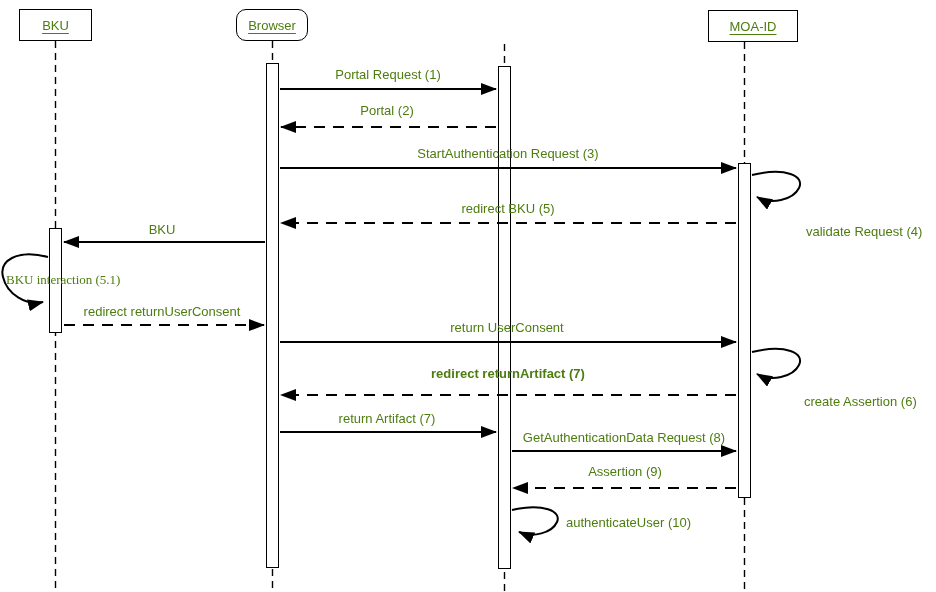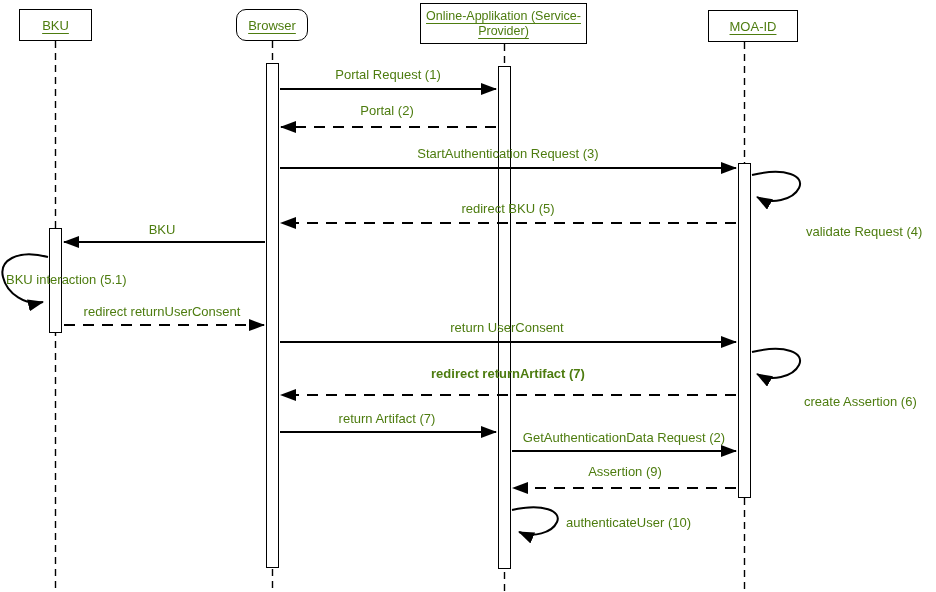--- a/index.html
+++ b/index.html
@@ -81,36 +81,33 @@
 
     <path d="M512,510 C543,503 562,511 557,522 C552,533 533,538 519,532" fill="none" stroke="#000" stroke-width="2" marker-end="url(#ah)"></path>
   </svg>
 
   <div class="actor-box" style="left:19px; top:9px; width:73px; height:32px;">
     <span class="actor-label">BKU</span>
   </div>
   <div class="actor-box" style="left:236px; top:9px; width:72px; height:32px;border-radius:10px;">
     <span class="actor-label">Browser</span>
   </div>
-  <div class="actor-box" style="left:420px; top:3px; width:167px; height:41px; font-size:12.5px;">
-    <span class="actor-label">Online-Applikation (Service-Provider)</span>
-  </div>
   <div class="actor-box" style="left:708px; top:10px; width:90px; height:32px;">
     <span class="actor-label">MOA-ID</span>
   </div>
 
   <div class="msg-label center" style="left:388px; top:67px;">Portal Request (1)</div>
   <div class="msg-label center" style="left:387px; top:103px;">Portal (2)</div>
   <div class="msg-label center" style="left:508px; top:146px;">StartAuthentication Request (3)</div>
   <div class="msg-label" style="left:806px; top:180px;margin-top:44px;">validate Request (4)</div>
   <div class="msg-label center" style="left:508px; top:201px;text-align:center;">redirect BKU (5)</div>
   <div class="msg-label center" style="left:162px; top:222px;">BKU</div>
-  <div class="msg-label" style="left:6px;   top:272px;">BKU interaction (5.1)</div>
+  <div class="msg-label" style="left:6px;   top:272px;font-family:Liberation Serif, serif;">BKU interaction (5.1)</div>
   <div class="msg-label center" style="left:162px; top:304px;">redirect returnUserConsent</div>
   <div class="msg-label center" style="left:507px; top:320px;">return UserConsent</div>
   <div class="msg-label" style="left:804px; top:358px;margin-top:36px;">create Assertion (6)</div>
   <div class="msg-label center" style="left:508px; top:366px;font-weight:bold;">redirect returnArtifact (7)</div>
   <div class="msg-label center" style="left:387px; top:411px;">return Artifact (7)</div>
-  <div class="msg-label center" style="left:624px; top:430px;">GetAuthenticationData Request (2)</div>
+  <div class="msg-label center" style="left:624px; top:430px;">GetAuthenticationData Request (8)</div>
   <div class="msg-label center" style="left:625px; top:464px;">Assertion (9)</div>
   <div class="msg-label" style="left:566px; top:515px;">authenticateUser (10)</div>
 
 </div>
 
 </body></html>

